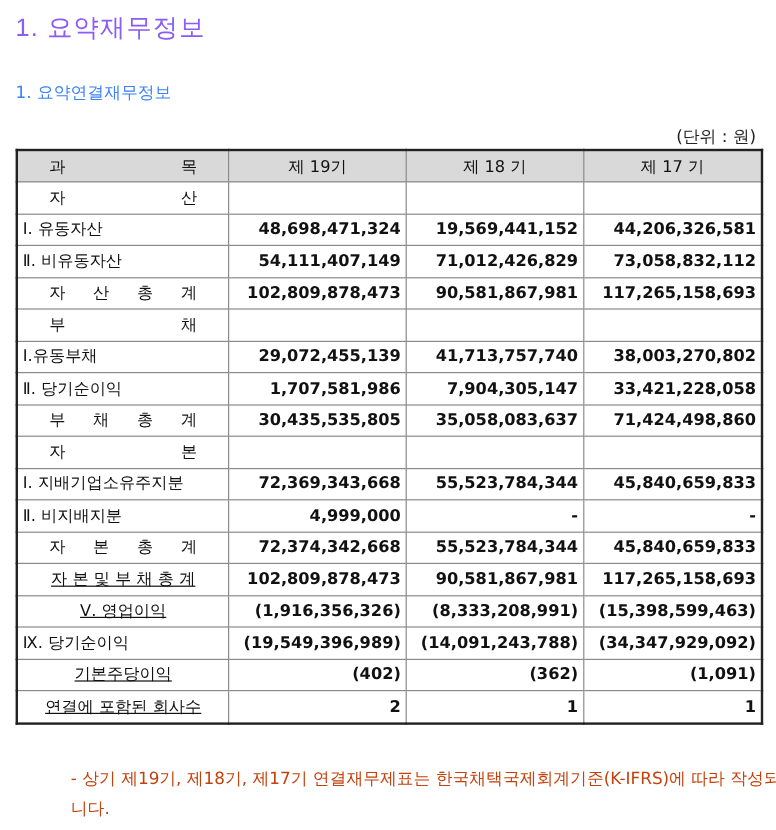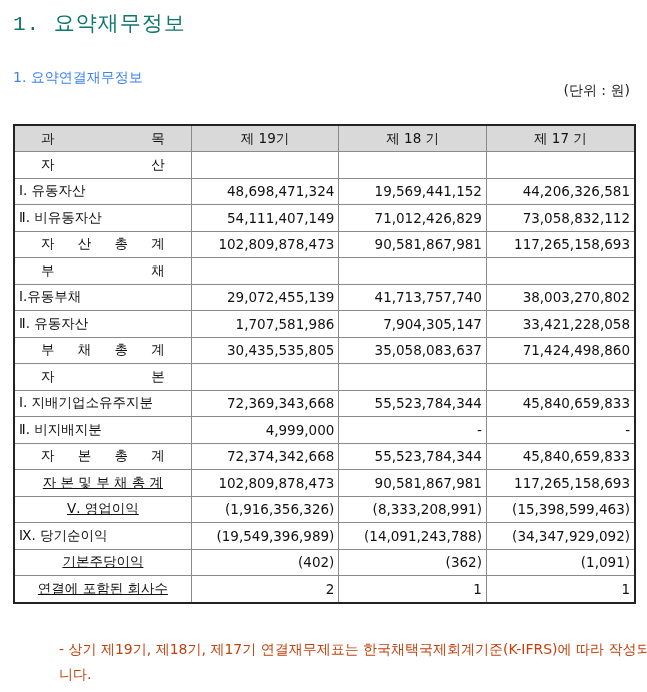--- a/index.html
+++ b/index.html
@@ -1,27 +1,27 @@
 <!DOCTYPE html>
 <html><head>
 <meta charset="utf-8">
 <style>
   html, body { margin:0; padding:0; background:#ffffff; }
   body { width:647px; height:692px; position:relative; overflow:hidden;
          font-family:"DejaVu Sans","Liberation Sans",sans-serif; color:#111; }
-  .h1 { position:absolute; left:13px; top:9px; font-size:21px; color:#0f766e;
-        font-family:Liberation Mono, monospace; letter-spacing:1px; }
+  .h1 { position:absolute; left:13px; top:9px; font-size:21px; color:#8b5cf6;
+        font-family:Liberation Sans, sans-serif; letter-spacing:1px; }
   .h2 { position:absolute; left:13px; top:69px; font-size:14px; color:#3b82f6; }
-  .unit { position:absolute; right:17px; top:82px; font-size:14px; color:#222; }
+  .unit { position:absolute; right:17px; top:105px; font-size:14px; color:#222; }
   table.fin { position:absolute; left:13px; top:124px; width:623px;
               border-collapse:collapse; border:2px solid #222; font-size:13.5px; }
   table.fin td, table.fin th { border:1px solid #8a8a8a; height:25.5px; padding:0 4px;
               white-space:nowrap; font-weight:normal; }
   table.fin th { background:#d9d9d9; text-align:center; height:25px; }
-  table.fin td.num { text-align:right; padding-right:4px; }
+  table.fin td.num { text-align:right; padding-right:4px;font-weight:bold; }
   col.c0 { width:178px; } col.c1 { width:148px; } col.c2 { width:148px; } col.c3 { width:149px; }
   .spread { display:flex; justify-content:space-between; padding:0 22px; }
   .center { text-align:center;text-decoration:underline; }
   .note { position:absolute; left:13px; top:637px; width:620px; font-size:14px; line-height:25px; color:#c2410c;margin-left:46px; }
 </style>
 </head>
 <body>
 
 <div class="h1">1. 요약재무정보</div>
 <div class="h2">1. 요약연결재무정보</div>
@@ -95,21 +95,21 @@
         <td class="num"></td>
         <td class="num"></td>
       </tr>
       <tr>
         <td>Ⅰ.유동부채</td>
         <td class="num">29,072,455,139</td>
         <td class="num">41,713,757,740</td>
         <td class="num">38,003,270,802</td>
       </tr>
       <tr>
-        <td>Ⅱ. 유동자산</td>
+        <td>Ⅱ. 당기순이익</td>
         <td class="num">1,707,581,986</td>
         <td class="num">7,904,305,147</td>
         <td class="num">33,421,228,058</td>
       </tr>
       <tr>
         <td>
           <div class="spread">
             <span>부</span>
             <span>채</span>
             <span>총</span>

